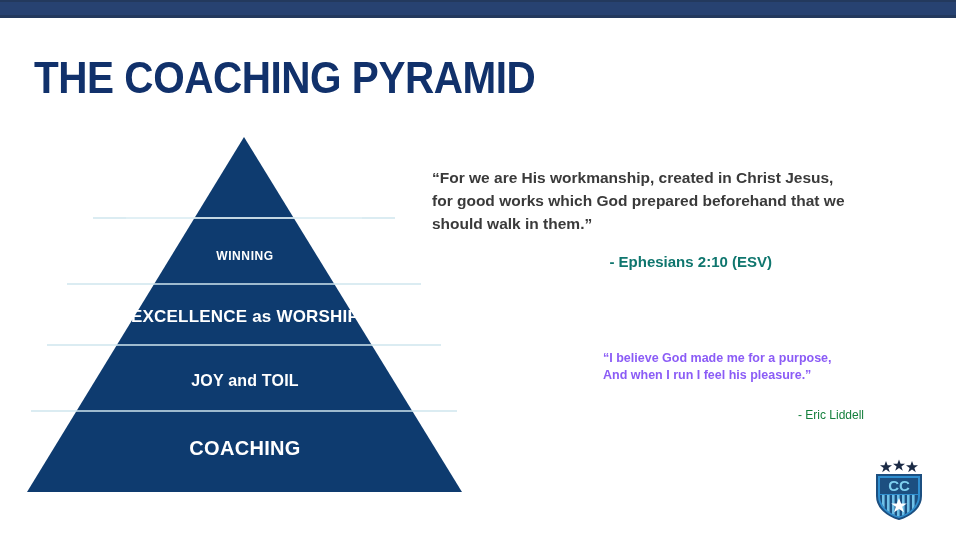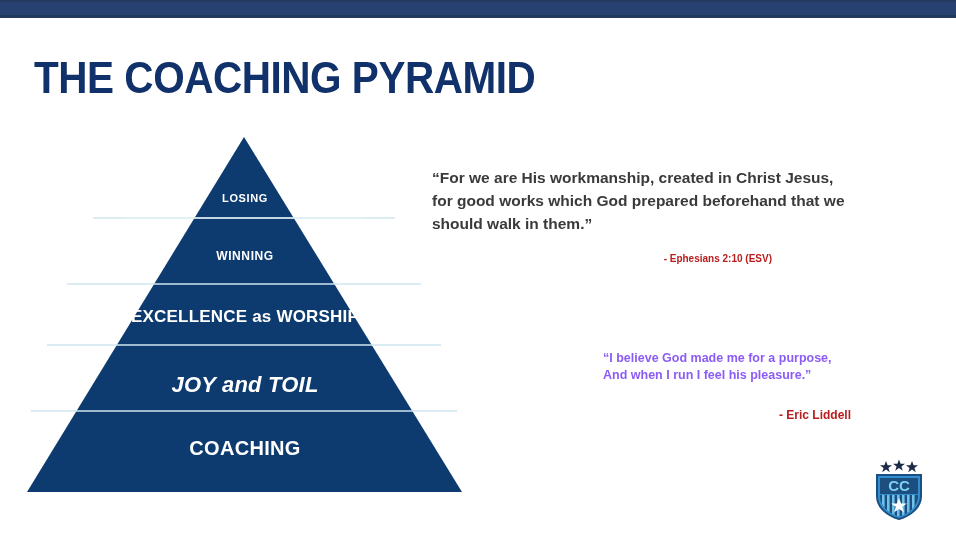--- a/index.html
+++ b/index.html
@@ -69,65 +69,65 @@
     width: 440px;
     text-align: center;
     color: #ffffff;
     font-weight: bold;
     white-space: nowrap;
     pointer-events: none;
   }
   .tier-0 { top: 57px;  font-size: 11px; letter-spacing: 0.6px; }
   .tier-1 { top: 114px; font-size: 12px; letter-spacing: 0.6px; }
   .tier-2 { top: 172px; font-size: 17px; letter-spacing: 0.2px; }
-  .tier-3 { top: 237px; font-size: 22px; letter-spacing: 0.2px; font-style: italic; }
+  .tier-3 { top: 237px; font-size: 16px; letter-spacing: 0.2px; }
   .tier-4 { top: 302px; font-size: 20px; letter-spacing: 0.3px; }
 
   
   .scripture {
     position: absolute;
     left: 432px;
     top: 166px;
     width: 425px;
     font-size: 15.5px;
     line-height: 23px;
     font-weight: bold;
     color: #3a3a3a;
   }
   .scripture-ref {
     position: absolute;
     left: 432px;
     top: 253px;
     width: 340px;
     text-align: right;
-    font-size: 10px;
-    font-weight: bold;
-    color: #b91c1c;
+    font-size: 15px;
+    font-weight: bold;
+    color: #0f766e;
   }
 
   
   .liddell {
     position: absolute;
     left: 603px;
     top: 350px;
     width: 260px;
     font-size: 12.5px;
     line-height: 17px;
     font-weight: bold;
     color: #8b5cf6;
   }
   .liddell-ref {
     position: absolute;
-    left: 603px;
+    left: 616px;
     top: 408px;
     width: 248px;
     text-align: right;
     font-size: 12px;
-    font-weight: bold;
-    color: #b91c1c;
+    font-weight: normal;
+    color: #15803d;
   }
 
   
   .logo {
     position: absolute;
     left: 869px;
     top: 458px;
     width: 60px;
     height: 62px;
   }
@@ -148,21 +148,20 @@
       <polygon points="219,2 437,357 2,357" fill="#0e3b6f"></polygon>
 
       <line x1="68" y1="83" x2="370" y2="83" stroke="#cfe6ee" stroke-width="1.6"></line>
       <line x1="42" y1="149" x2="396" y2="149" stroke="#cfe6ee" stroke-width="1.6"></line>
       <line x1="22" y1="210" x2="416" y2="210" stroke="#cfe6ee" stroke-width="1.6"></line>
       <line x1="6" y1="276" x2="432" y2="276" stroke="#cfe6ee" stroke-width="1.6"></line>
 
       <line x1="101" y1="83" x2="337" y2="83" stroke="#e8f4f8" stroke-width="1"></line>
     </svg>
 
-    <div class="tier-label tier-0">LOSING</div>
     <div class="tier-label tier-1">WINNING</div>
     <div class="tier-label tier-2">EXCELLENCE as WORSHIP</div>
     <div class="tier-label tier-3">JOY and TOIL</div>
     <div class="tier-label tier-4">COACHING</div>
   </div>
 
   <div class="scripture">“For we are His workmanship, created in Christ  Jesus, for good works which God prepared beforehand that we should walk in them.”</div>
   <div class="scripture-ref">- Ephesians 2:10 (ESV)</div>
 
   <div class="liddell">

